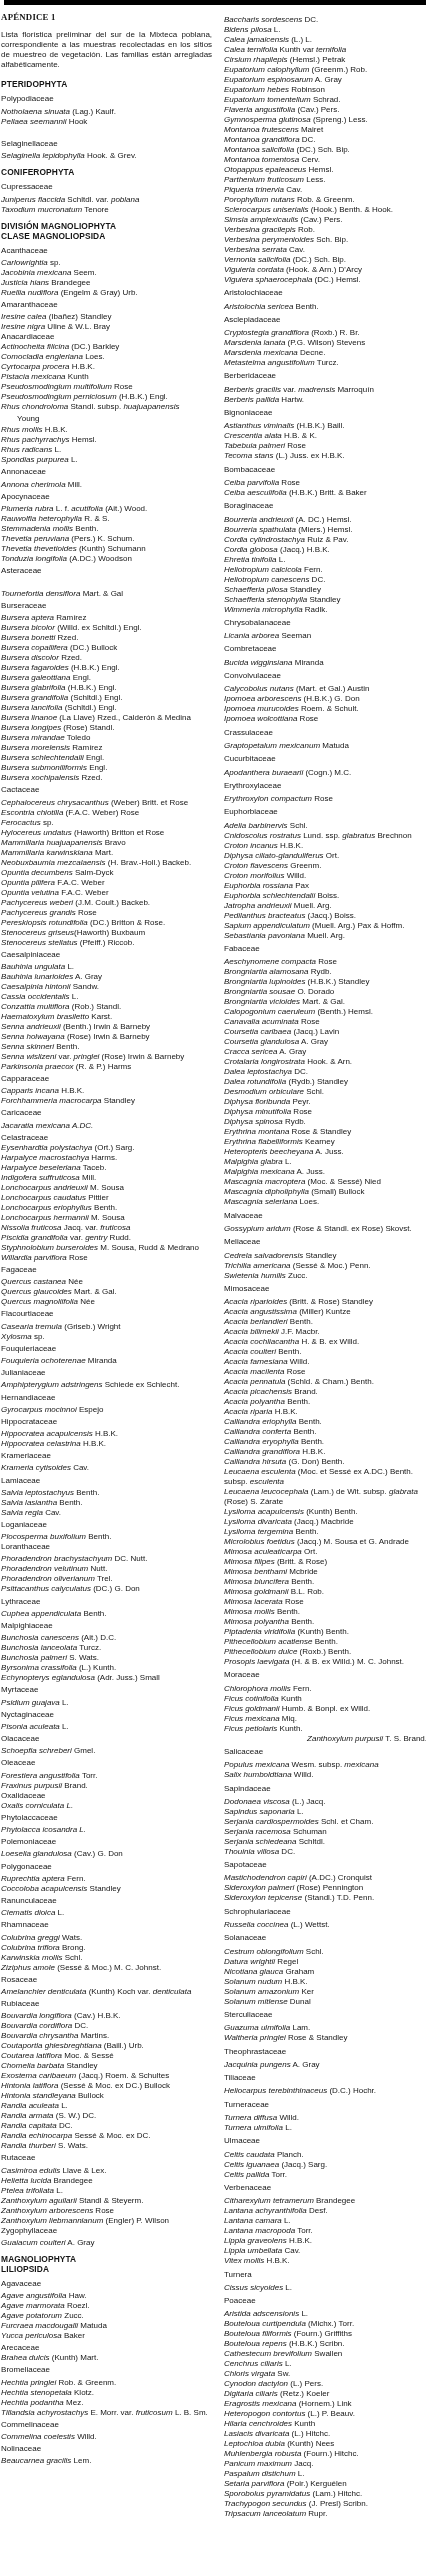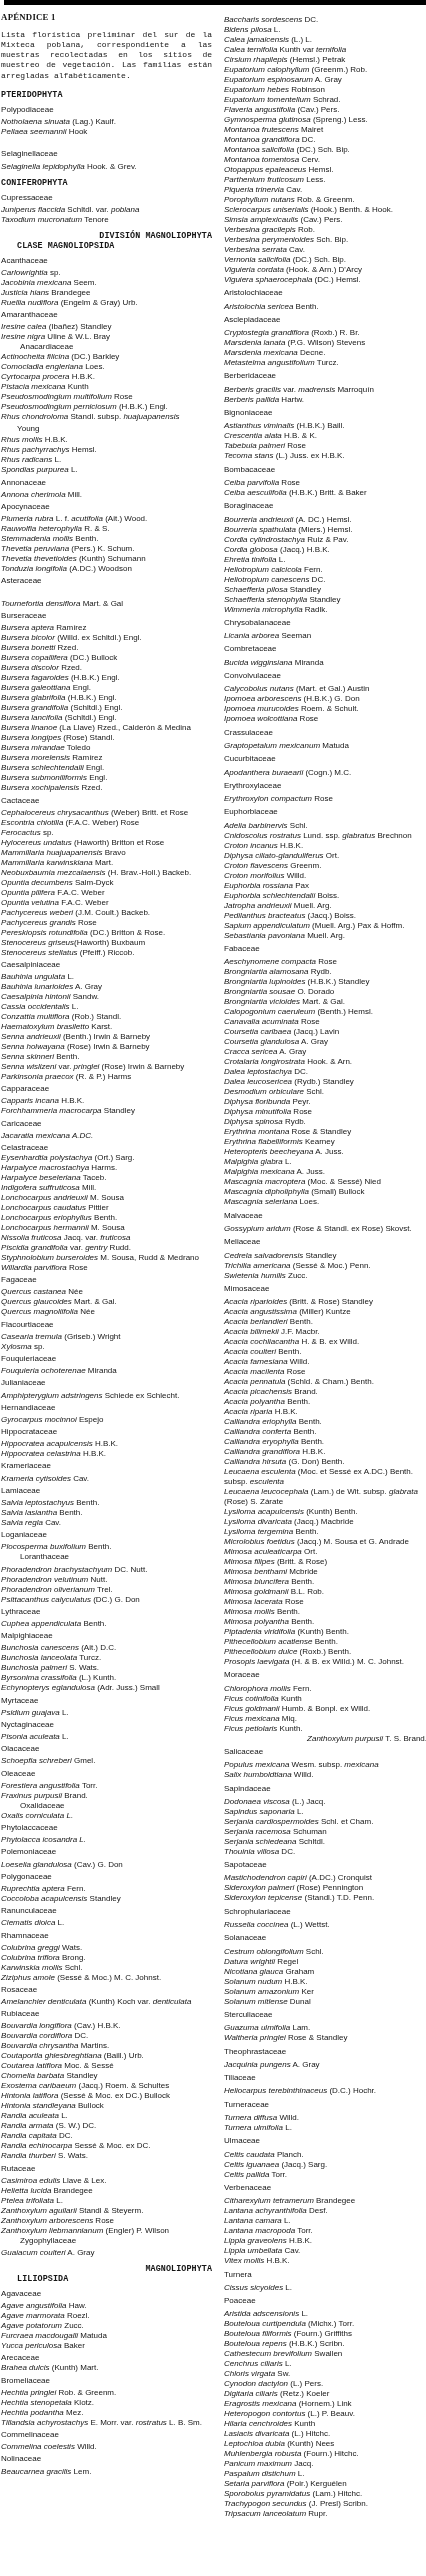--- a/index.html
+++ b/index.html
@@ -4,28 +4,28 @@
 <style>
   html,body{margin:0;padding:0;background:#fff;}
   .page{position:relative;width:427px;height:2576px;background:#ffffff;
         font-family:"Liberation Sans",sans-serif;color:#151515;overflow:hidden;}
   .topbar{position:absolute;top:0;left:3.8px;right:0;height:5px;background:#000;}
   .col{position:absolute;}
   .col.left{left:1.1px;top:7.7px;width:211px;}
   .col.right{left:224px;top:15px;width:203px;}
   .title{font-family:"Liberation Serif",serif;font-weight:bold;font-size:8.8px;
          margin:4.4px 0 7.7px;letter-spacing:0.2px;}
-  .intro{font-size:8px;line-height:10.2px;text-align:justify;margin:0 0 8.8px;font-family:Liberation Mono, monospace;}
-  .divh{font-family:Liberation Mono, monospace;font-weight:bold;font-size:8.4px;
+  .intro{font-size:8px;line-height:10.2px;text-align:justify;margin:0 0 8.8px;}
+  .divh{font-family:Liberation Sans, sans-serif;font-weight:bold;font-size:8.4px;
         line-height:10px;margin:6px 0 5px;letter-spacing:0.1px;}
-  .divh.first{margin-bottom:0;text-align:right;}
-  .divh.second{margin-top:0;padding-left:16px;}
+  .divh.first{margin-bottom:0;}
+  .divh.second{margin-top:0;}
   .fam{font-size:8px;line-height:10px;margin:2.2px 0 2.2px;}
   .right .fam{margin:3.3px 0 3.3px;}
-  .fam.ta{margin-top:0;padding-left:19px;}
+  .fam.ta{margin-top:0;}
   .fam.tb{margin-bottom:0;}
   .sp{font-size:8px;line-height:10px;}
   .sp.gt{margin-top:0;text-align:right;}
   .sp.ym{margin:1.6px 0;padding-left:16px;}
   .gap{height:10.4px;}
 </style>
 </head>
 <body>
 
 <div class="page">
@@ -239,21 +239,21 @@
         <div class="sp"><i>Agave marmorata</i> Roezl.</div>
         <div class="sp"><i>Agave potatorum</i> Zucc.</div>
         <div class="sp"><i>Furcraea macdougalli</i> Matuda</div>
         <div class="sp"><i>Yucca periculosa</i> Baker</div>
         <div class="fam tb">Arecaceae</div>
         <div class="sp"><i>Brahea dulcis</i> (Kunth) Mart.</div>
         <div class="fam">Bromeliaceae</div>
         <div class="sp"><i>Hechtia  pringlei</i> Rob. &amp; Greenm.</div>
         <div class="sp"><i>Hechtia stenopetala</i> Klotz.</div>
         <div class="sp"><i>Hechtia podantha</i> Mez.</div>
-        <div class="sp"><i>Tillandsia achyrostachys</i> E. Morr. var. <i>rostratus</i> L. B. Sm.</div>
+        <div class="sp"><i>Tillandsia achyrostachys</i> E. Morr. var. <i>fruticosum</i> L. B. Sm.</div>
         <div class="fam">Commelinaceae</div>
         <div class="sp"><i>Commelina coelestis</i> Willd.</div>
         <div class="fam">Nolinaceae</div>
         <div class="sp"><i>Beaucarnea gracilis</i>  Lem.</div>
       </div>
   </div>
   <div class="col right">
     <div>
         <div class="sp"><i>Baccharis sordescens</i>  DC.</div>
         <div class="sp"><i>Bidens pilosa</i> L.</div>
@@ -345,21 +345,21 @@
         <div class="sp"><i>Brongniartia lupinoides</i> (H.B.K.) Standley</div>
         <div class="sp"><i>Brongniartia  sousae</i> O. Dorado</div>
         <div class="sp"><i>Brongniartia  vicioides</i> Mart. &amp; Gal.</div>
         <div class="sp"><i>Calopogonium caeruleum</i> (Benth.) Hemsl.</div>
         <div class="sp"><i>Canavalia acuminata</i> Rose</div>
         <div class="sp"><i>Coursetia caribaea</i> (Jacq.) Lavin</div>
         <div class="sp"><i>Coursetia glandulosa</i> A. Gray</div>
         <div class="sp"><i>Cracca sericea</i> A. Gray</div>
         <div class="sp"><i>Crotalaria longirostrata</i>  Hook. &amp; Arn.</div>
         <div class="sp"><i>Dalea leptostachya</i> DC.</div>
-        <div class="sp"><i>Dalea leucosericea</i> (Rydb.) Standley</div>
+        <div class="sp"><i>Dalea rotundifolia</i> (Rydb.) Standley</div>
         <div class="sp"><i>Desmodium orbiculare</i> Schl.</div>
         <div class="sp"><i>Diphysa floribunda</i>  Peyr.</div>
         <div class="sp"><i>Diphysa minutifolia</i> Rose</div>
         <div class="sp"><i>Diphysa spinosa</i> Rydb.</div>
         <div class="sp"><i>Erythrina montana</i>  Rose &amp; Standley</div>
         <div class="sp"><i>Erythrina flabelliformis</i> Kearney</div>
         <div class="sp"><i>Heteropteris beecheyana</i>  A. Juss.</div>
         <div class="sp"><i>Malpighia glabra</i> L.</div>
         <div class="sp"><i>Malpighia mexicana</i> A. Juss.</div>
         <div class="sp"><i>Mascagnia macroptera</i> (Moc. &amp; Sessé) Nied</div>

